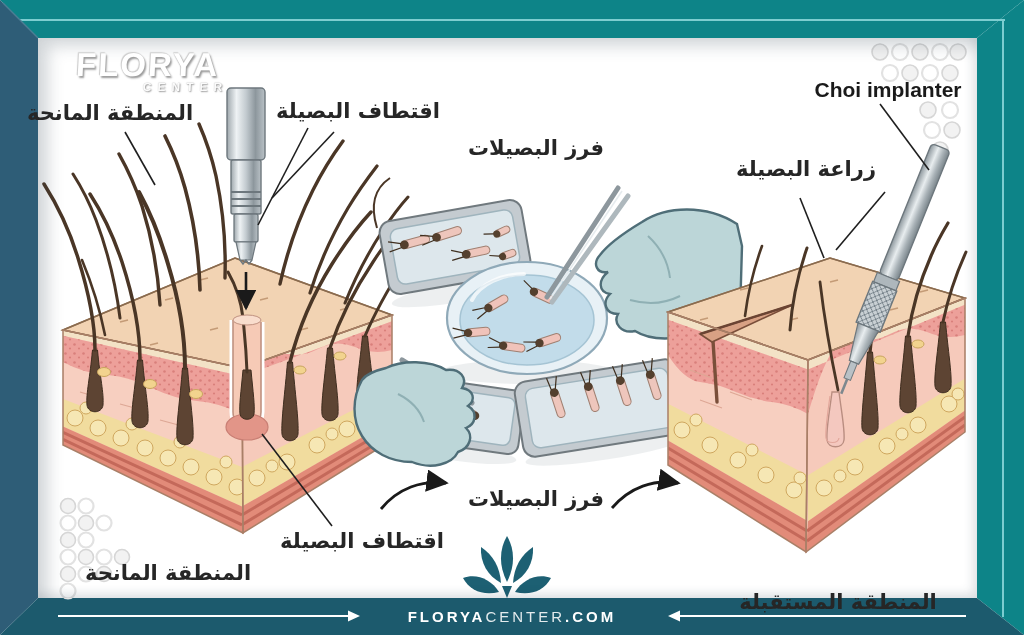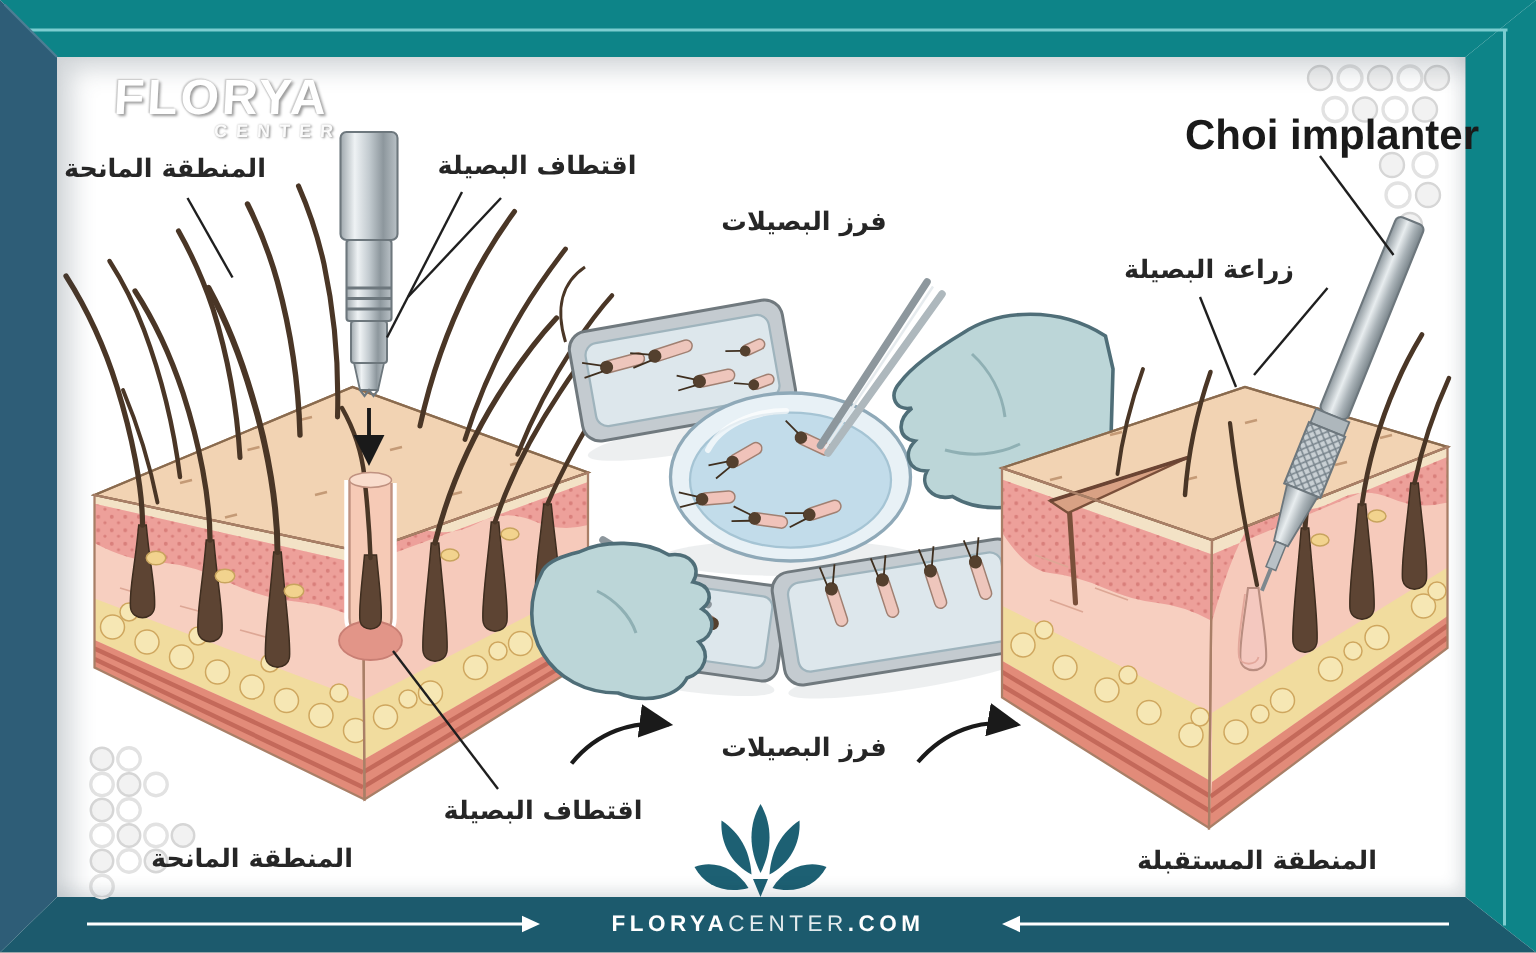--- a/index.html
+++ b/index.html
@@ -9,24 +9,24 @@
   }
   #art{position:absolute;left:0;top:0;z-index:1;}
   .inner-shadow{
     position:absolute;left:38px;top:38px;width:939px;height:560px;z-index:2;
     box-shadow: inset 10px 8px 16px rgba(50,70,80,.22), inset -5px -5px 10px rgba(30,60,70,.12);
     pointer-events:none;
   }
   .lbl{
     position:absolute;z-index:3;color:#262626;font-weight:bold;
     white-space:nowrap;transform:translate(-50%,-50%);
-    font-size:17px;letter-spacing:0px;
+    font-size:21px;letter-spacing:0px;
   }
   .lbl.ar{direction:rtl;font-family:"DejaVu Sans",sans-serif;}
-  .lbl.en{font-family:"Liberation Sans","DejaVu Sans",sans-serif;font-size:28px;font-weight:700;color:#1a1a1a;}
+  .lbl.en{font-family:"Liberation Sans","DejaVu Sans",sans-serif;font-size:21px;font-weight:700;color:#1a1a1a;}
   .watermark{
     position:absolute;left:60px;top:46px;z-index:3;width:175px;text-align:center;
     transform:skewX(-3deg);pointer-events:none;
   }
   .watermark .big{
     font-family:"Liberation Sans","DejaVu Sans",sans-serif;
     font-size:33px;font-weight:800;letter-spacing:2px;color:#ffffff;
     text-shadow:0 0 1px #b5b5b5,1.5px 1.5px 2px #9a9a9a,-1px -1px 1px #cfcfcf;
   }
   .watermark .small{
@@ -532,24 +532,24 @@
 <div class="inner-shadow"></div>
 
 <div class="watermark">
   <div class="big">FLORYA</div>
   <div class="small">CENTER</div>
 </div>
 
 <div class="lbl ar" style="left:110px;top:113px;">المنطقة المانحة</div>
 <div class="lbl ar" style="left:358px;top:111px;">اقتطاف البصيلة</div>
 <div class="lbl ar" style="left:536px;top:148px;">فرز البصيلات</div>
-<div class="lbl ar" style="left:806px;top:180px;">زراعة البصيلة</div>
+<div class="lbl ar" style="left:806px;top:169px;">زراعة البصيلة</div>
 <div class="lbl en" style="left:888px;top:90px;">Choi implanter</div>
 <div class="lbl ar" style="left:362px;top:541px;">اقتطاف البصيلة</div>
 <div class="lbl ar" style="left:168px;top:573px;">المنطقة المانحة</div>
 <div class="lbl ar" style="left:536px;top:499px;">فرز البصيلات</div>
-<div class="lbl ar" style="left:838px;top:574px;">المنطقة المستقبلة</div>
+<div class="lbl ar" style="left:838px;top:602px;">المنطقة المستقبلة</div>
 
 <div class="footer-text">
   <span class="b">FLORYA</span><span class="l">CENTER</span><span class="b">.COM</span>
 </div>
 
 </div>
 
 </body></html>

